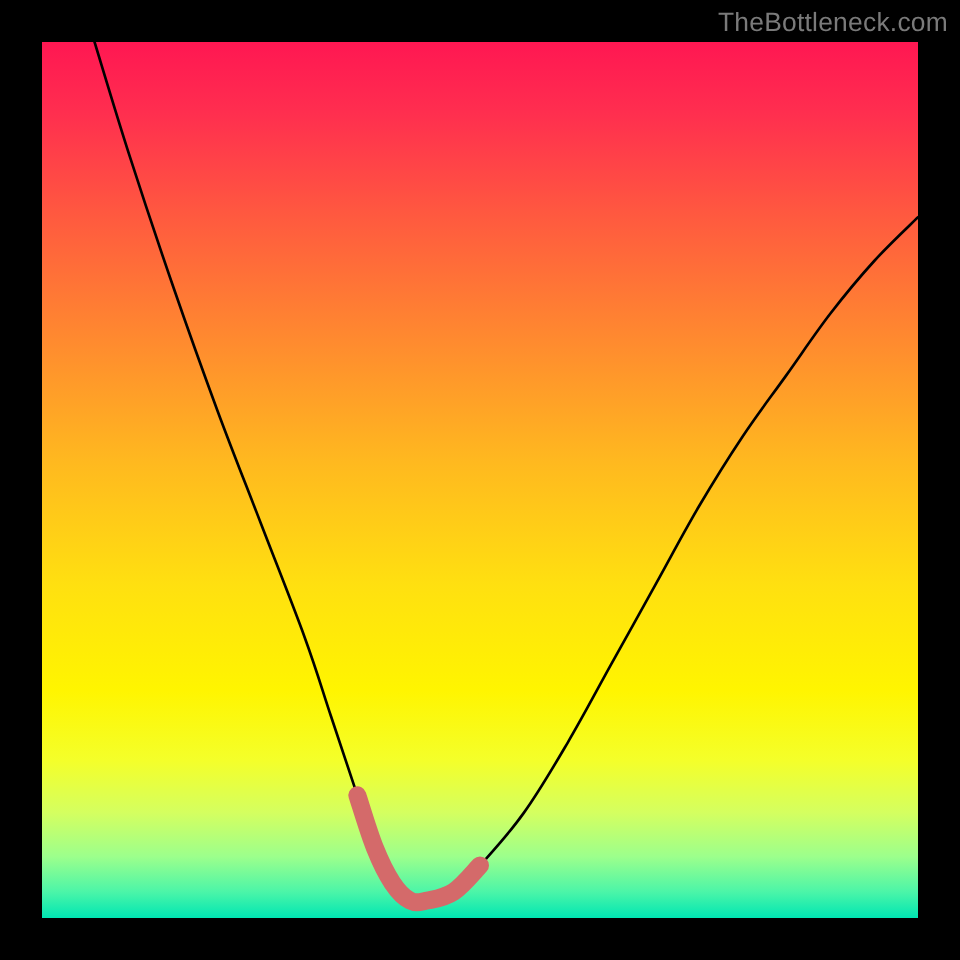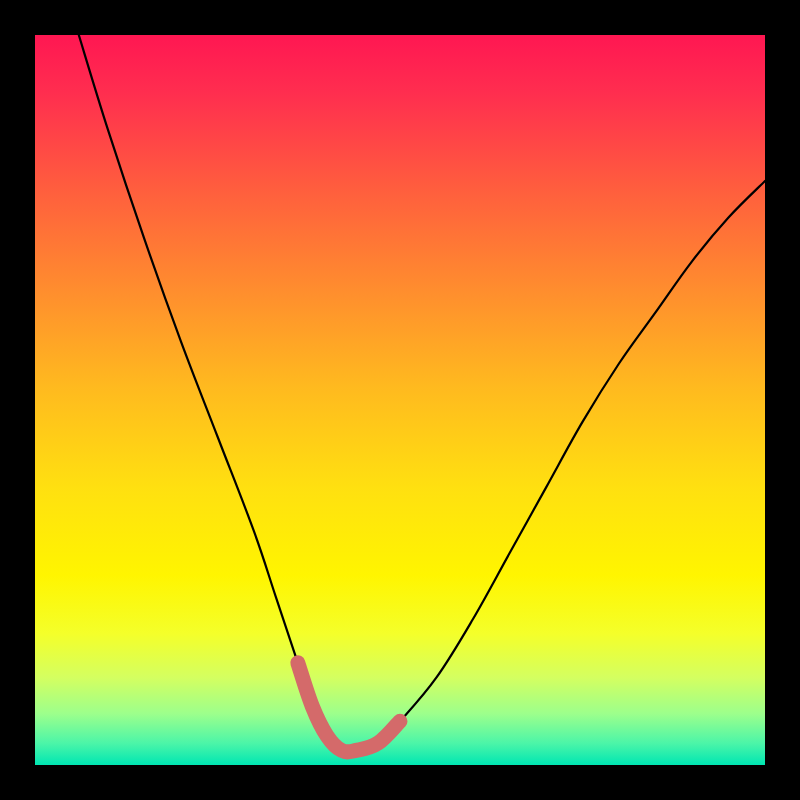--- a/index.html
+++ b/index.html
@@ -54,19 +54,20 @@
     font-size: 22px;
     color: #7a7a7a;
     letter-spacing: 0.2px;
     user-select: none;
   }
 </style>
 </head>
 <body>
 
 <div class="frame">
+  <div class="watermark">TheBottleneck.com</div>
   <div class="plot-area">
     <svg class="curve" viewBox="0 0 730 730" preserveAspectRatio="none">
       <path id="main-curve" fill="none" stroke-width="2.2" stroke-linecap="round" stroke-linejoin="round" d="M 43.8 0 C 49.056 17.081999999999994, 61.174 58.10799999999998, 73 94.89999999999998 C 84.826 131.69199999999998, 96.36 166.29399999999998, 109.5 204.39999999999998 C 122.64 242.50599999999997, 132.86 271.122, 146 306.6 C 159.14 342.07800000000003, 169.36 367.336, 182.5 401.5 C 195.64 435.664, 208.488 467.49199999999996, 219 496.4 C 229.512 525.308, 233.016 538.448, 240.9 562.1 C 248.78400000000002 585.7520000000001, 256.23 608.0899999999999, 262.8 627.8 C 269.37 647.51, 272.144 658.46, 277.4 671.6 C 282.65599999999995 684.74, 286.744 692.9159999999999, 292 700.8 C 297.256 708.684, 301.344 712.7719999999999, 306.59999999999997 715.4 C 311.85599999999994 718.028, 314.63 716.7139999999999, 321.2 715.4 C 327.77 714.086, 335.21599999999995 713.356, 343.09999999999997 708.1 C 350.984 702.844, 354.488 698.0260000000001, 365 686.2 C 375.512 674.374, 388.36000000000007 660.7959999999999, 401.50000000000006 642.4 C 414.64000000000004 624.004, 424.86 606.338, 438 584 C 451.14 561.662, 461.36 541.952, 474.5 518.3 C 487.64 494.64799999999997, 497.85999999999996 476.252, 510.99999999999994 452.6 C 524.14 428.94800000000004, 534.36 409.23800000000006, 547.5 386.90000000000003 C 560.64 364.562, 570.86 348.2099999999999, 584 328.49999999999994 C 597.14 308.78999999999996, 607.36 295.79599999999994, 620.5 277.4 C 633.64 259.004, 643.86 243.382, 657 226.3 C 670.14 209.21800000000002, 680.36 196.954, 693.5 182.5 C 706.64 168.046, 723.43 152.57, 730 146" stroke="#000000"></path>
       <path id="highlight-curve" fill="none" stroke-width="15" stroke-linecap="round" stroke-linejoin="round" d="M 262.8 627.8 C 265.428 635.684, 272.144 658.46, 277.4 671.6 C 282.65599999999995 684.74, 286.744 692.9159999999999, 292 700.8 C 297.256 708.684, 301.344 712.7719999999999, 306.59999999999997 715.4 C 311.85599999999994 718.028, 314.63 716.7139999999999, 321.2 715.4 C 327.77 714.086, 335.21599999999995 713.356, 343.09999999999997 708.1 C 350.984 702.844, 361.058 690.142, 365 686.2" stroke="#d46a6a"></path>
     </svg>
   </div>
 </div>
 
 </body></html>

